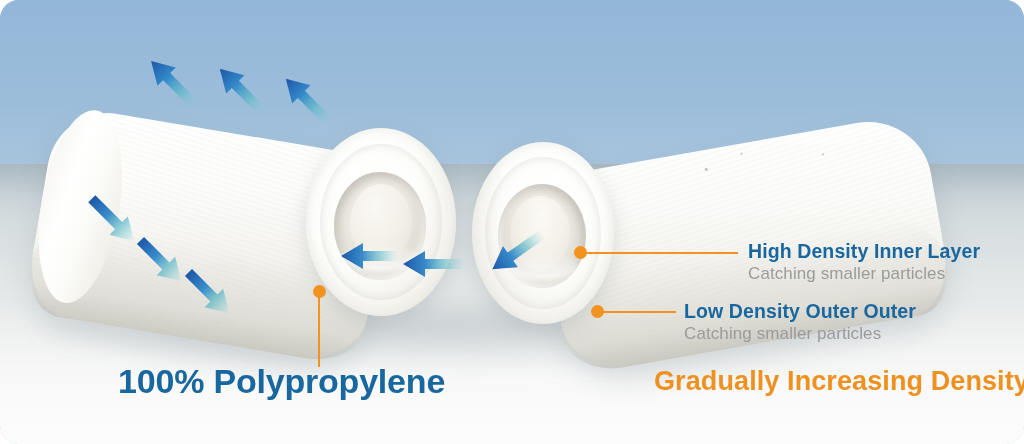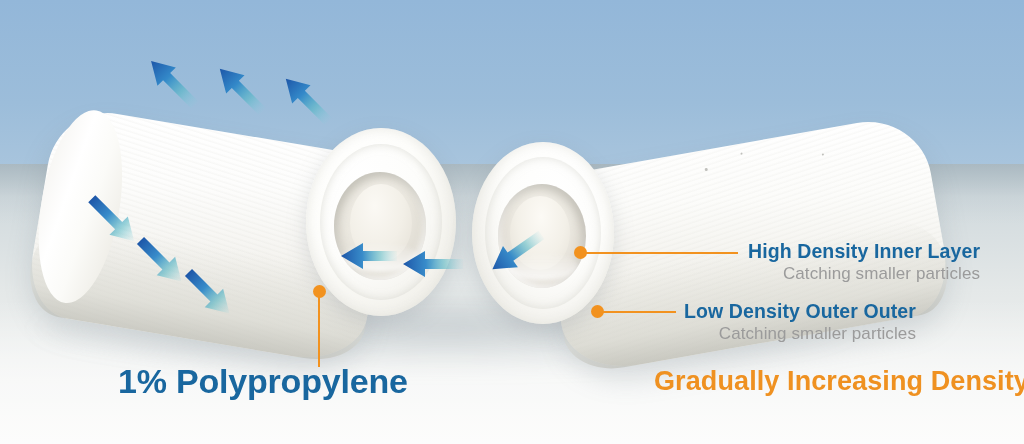--- a/index.html
+++ b/index.html
@@ -6,20 +6,21 @@
   body{
     font-family:"Liberation Sans", sans-serif;
     background:#ffffff;
   }
   #stage{
     position:relative;
     width:1024px;
     height:444px;
     overflow:hidden;
     background:#95b8d8;
+    border-radius:19px;
   }
 
   
   .sky{
     position:absolute;left:0;top:0;width:1024px;height:172px;
     background:linear-gradient(180deg,#93b7d9 0%,#9cbdda 60%,#a9c5dd 100%);
   }
   .table-surface{
     position:absolute;left:0;top:164px;width:1024px;height:280px;
     background:linear-gradient(180deg,#c3ced4 0%,#d4dcdf 18%,#e4e8e8 45%,#eef0ef 70%,#f2f3f1 100%);
@@ -159,21 +160,21 @@
   .leader-v{
     position:absolute;width:2px;background:#f2921f;
   }
   .callout{position:absolute;}
   .callout-title{
     color:#19679f;font-size:19.5px;font-weight:bold;letter-spacing:.1px;
     white-space:nowrap;line-height:1.15;
   }
   .callout-sub{
     color:#9b9b9b;font-size:17px;font-weight:normal;letter-spacing:.1px;
-    white-space:nowrap;line-height:1.2;margin-top:2px;text-align:right;
+    white-space:nowrap;line-height:1.2;margin-top:2px;
   }
   .big-label{
     position:absolute;white-space:nowrap;font-weight:bold;
   }
   #poly-label{
     left:118px;top:362px;color:#19679f;font-size:34px;letter-spacing:-.2px;
   }
   #density-label{
     left:618px;top:366px;color:#ef9121;font-size:27px;letter-spacing:.1px;margin-left:36px;
   }
@@ -292,16 +293,16 @@
   <div class="dot" style="left:591px;top:305px;"></div>
   <div class="leader" style="left:603px;top:311px;width:73px;"></div>
   <div class="callout" style="left:684px;top:300px;">
     <div class="callout-title">Low Density Outer Outer</div>
     <div class="callout-sub">Catching smaller particles</div>
   </div>
 
   <div class="dot" style="left:313px;top:285px;"></div>
   <div class="leader-v" style="left:318px;top:297px;height:70px;"></div>
 
-  <div class="big-label" id="poly-label">1% Polypropylene</div>
+  <div class="big-label" id="poly-label">100% Polypropylene</div>
   <div class="big-label" id="density-label">Gradually Increasing Density</div>
 
 </div>
 
 </body></html>

